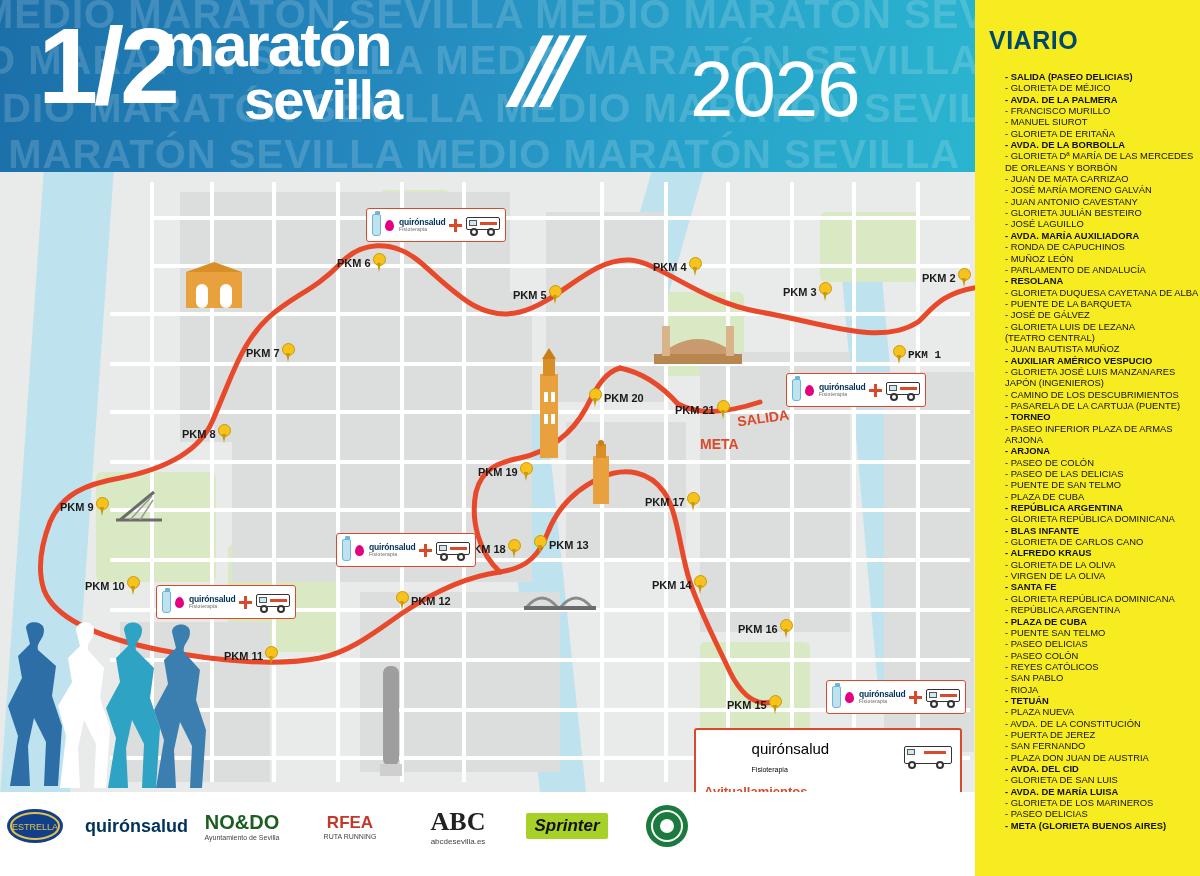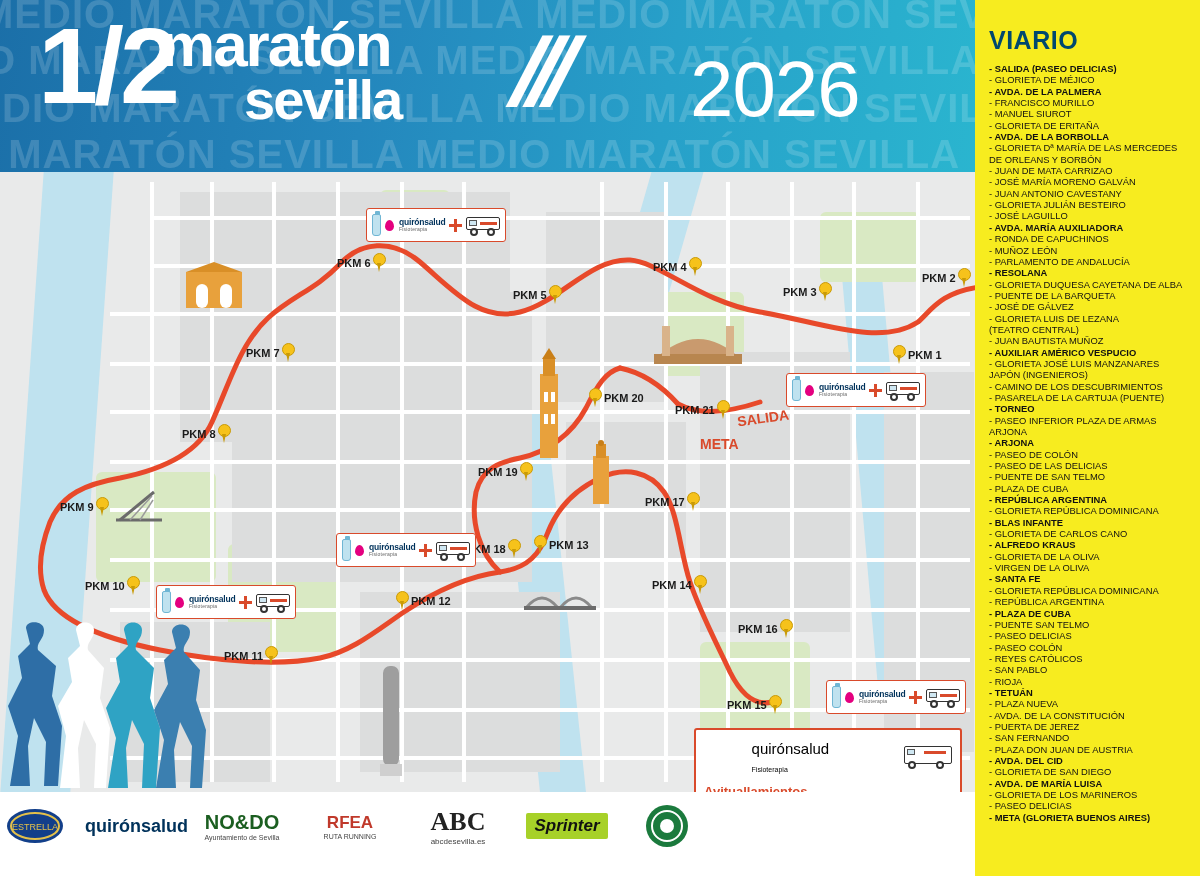--- a/index.html
+++ b/index.html
@@ -182,21 +182,21 @@
     padding: 26px 10px 8px 14px;
     overflow: hidden;
   }
   #viario h2 {
     margin: 0 0 8px 0;
     color: #00486e;
     font-size: 25px;
     font-weight: bold;
     letter-spacing: .5px;
   }
-  #viario ul { list-style: none; margin: 0; padding: 0; }
+  #viario ul { list-style: none; margin: 16px; padding: 0; }
   #viario li {
     font-size: 9.4px;
     line-height: 11.35px;
     color: #111;
     white-space: nowrap;
   }
   #viario li.b { font-weight: bold; }
 </style>
 </head>
 <body>
@@ -355,21 +355,21 @@
 
     <div id="runners">
       <svg width="215" height="206" viewBox="0 0 215 206">
         <path d="M10 200 L18 150 L8 120 L22 92 L18 70 L30 58 L26 42 C26 34 44 34 44 44 C44 54 36 56 38 64 L56 80 L52 110 L62 140 L58 200 L44 200 L46 156 L34 132 L28 160 L30 200 Z" fill="#2e6ea6"></path>
         <path d="M60 202 L66 150 L58 120 L72 96 L68 72 L80 60 L76 44 C76 34 94 34 94 44 C94 54 86 56 88 64 L104 82 L100 112 L110 142 L106 202 L94 202 L96 158 L84 134 L78 162 L80 202 Z" fill="#ffffff"></path>
         <path d="M108 202 L116 152 L106 122 L120 96 L116 72 L128 60 L124 44 C124 34 142 34 142 44 C142 54 134 56 136 64 L154 82 L150 112 L160 142 L156 202 L142 202 L144 158 L132 134 L126 162 L128 202 Z" fill="#2fa3c4"></path>
         <path d="M156 202 L164 154 L154 124 L168 98 L164 74 L176 62 L172 46 C172 36 190 36 190 46 C190 56 182 58 184 66 L200 84 L196 114 L206 144 L202 202 L190 202 L192 160 L180 136 L174 164 L176 202 Z" fill="#3b7fb0"></path>
       </svg>
     </div>
 
-    <div class="pkm" style="left:893px; top:173px;">
+    <div class="pkm" style="left:893px; top:173px;font-family:Liberation Mono, monospace;">
       <span class="pin">
           <span class="head"></span>
           <span class="tip"></span>
         </span>
       <span class="lbl">PKM 1</span>
     </div>
     <div class="pkm" style="left:922px; top:96px;">
       <span class="lbl">PKM 2</span>
       <span class="pin">
           <span class="head"></span>
@@ -711,21 +711,21 @@
         <li>- REYES CATÓLICOS</li>
         <li>- SAN PABLO</li>
         <li>- RIOJA</li>
         <li class="b">- TETUÁN</li>
         <li>- PLAZA NUEVA</li>
         <li>- AVDA. DE LA CONSTITUCIÓN</li>
         <li>- PUERTA DE JEREZ</li>
         <li>- SAN FERNANDO</li>
         <li>- PLAZA DON JUAN DE AUSTRIA</li>
         <li class="b">- AVDA. DEL CID</li>
-        <li>- GLORIETA DE SAN DIEGO</li>
+        <li>- GLORIETA DE SAN LUIS</li>
         <li class="b">- AVDA. DE MARÍA LUISA</li>
         <li>- GLORIETA DE LOS MARINEROS</li>
         <li>- PASEO DELICIAS</li>
         <li class="b">- META (GLORIETA BUENOS AIRES)</li>
       </ul>
   </div>
 
 </div>
 
 </body></html>

